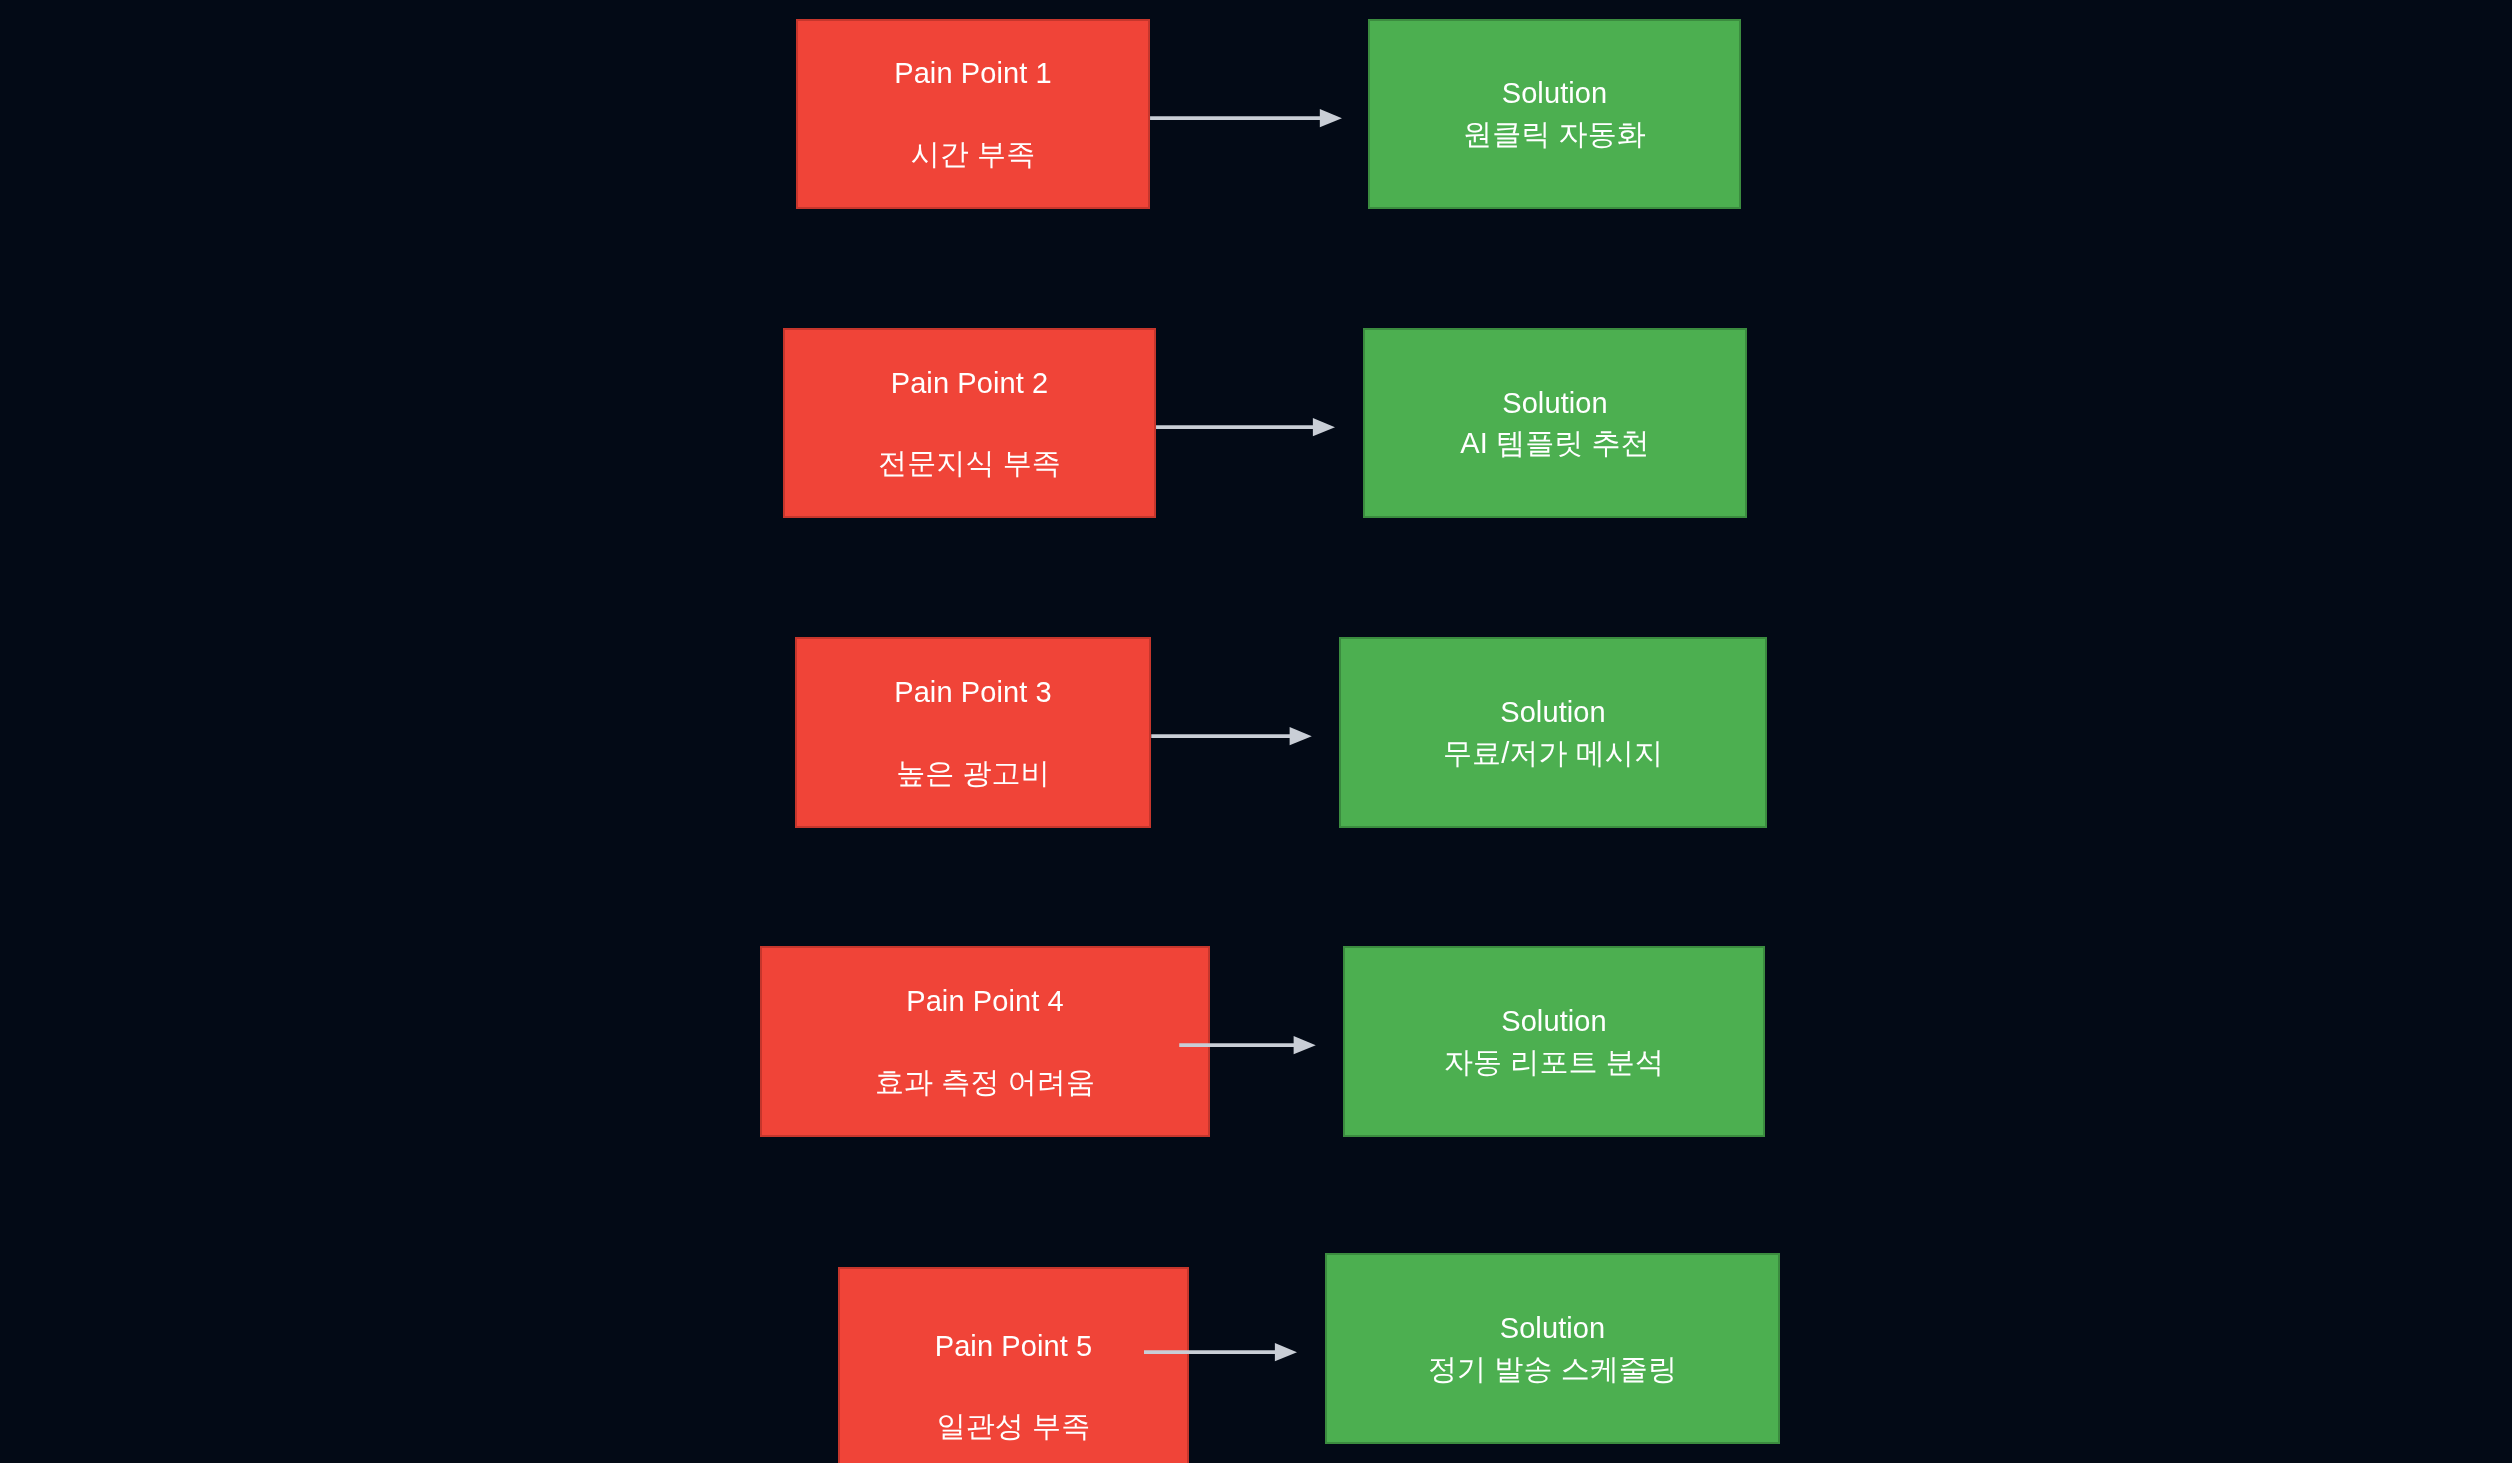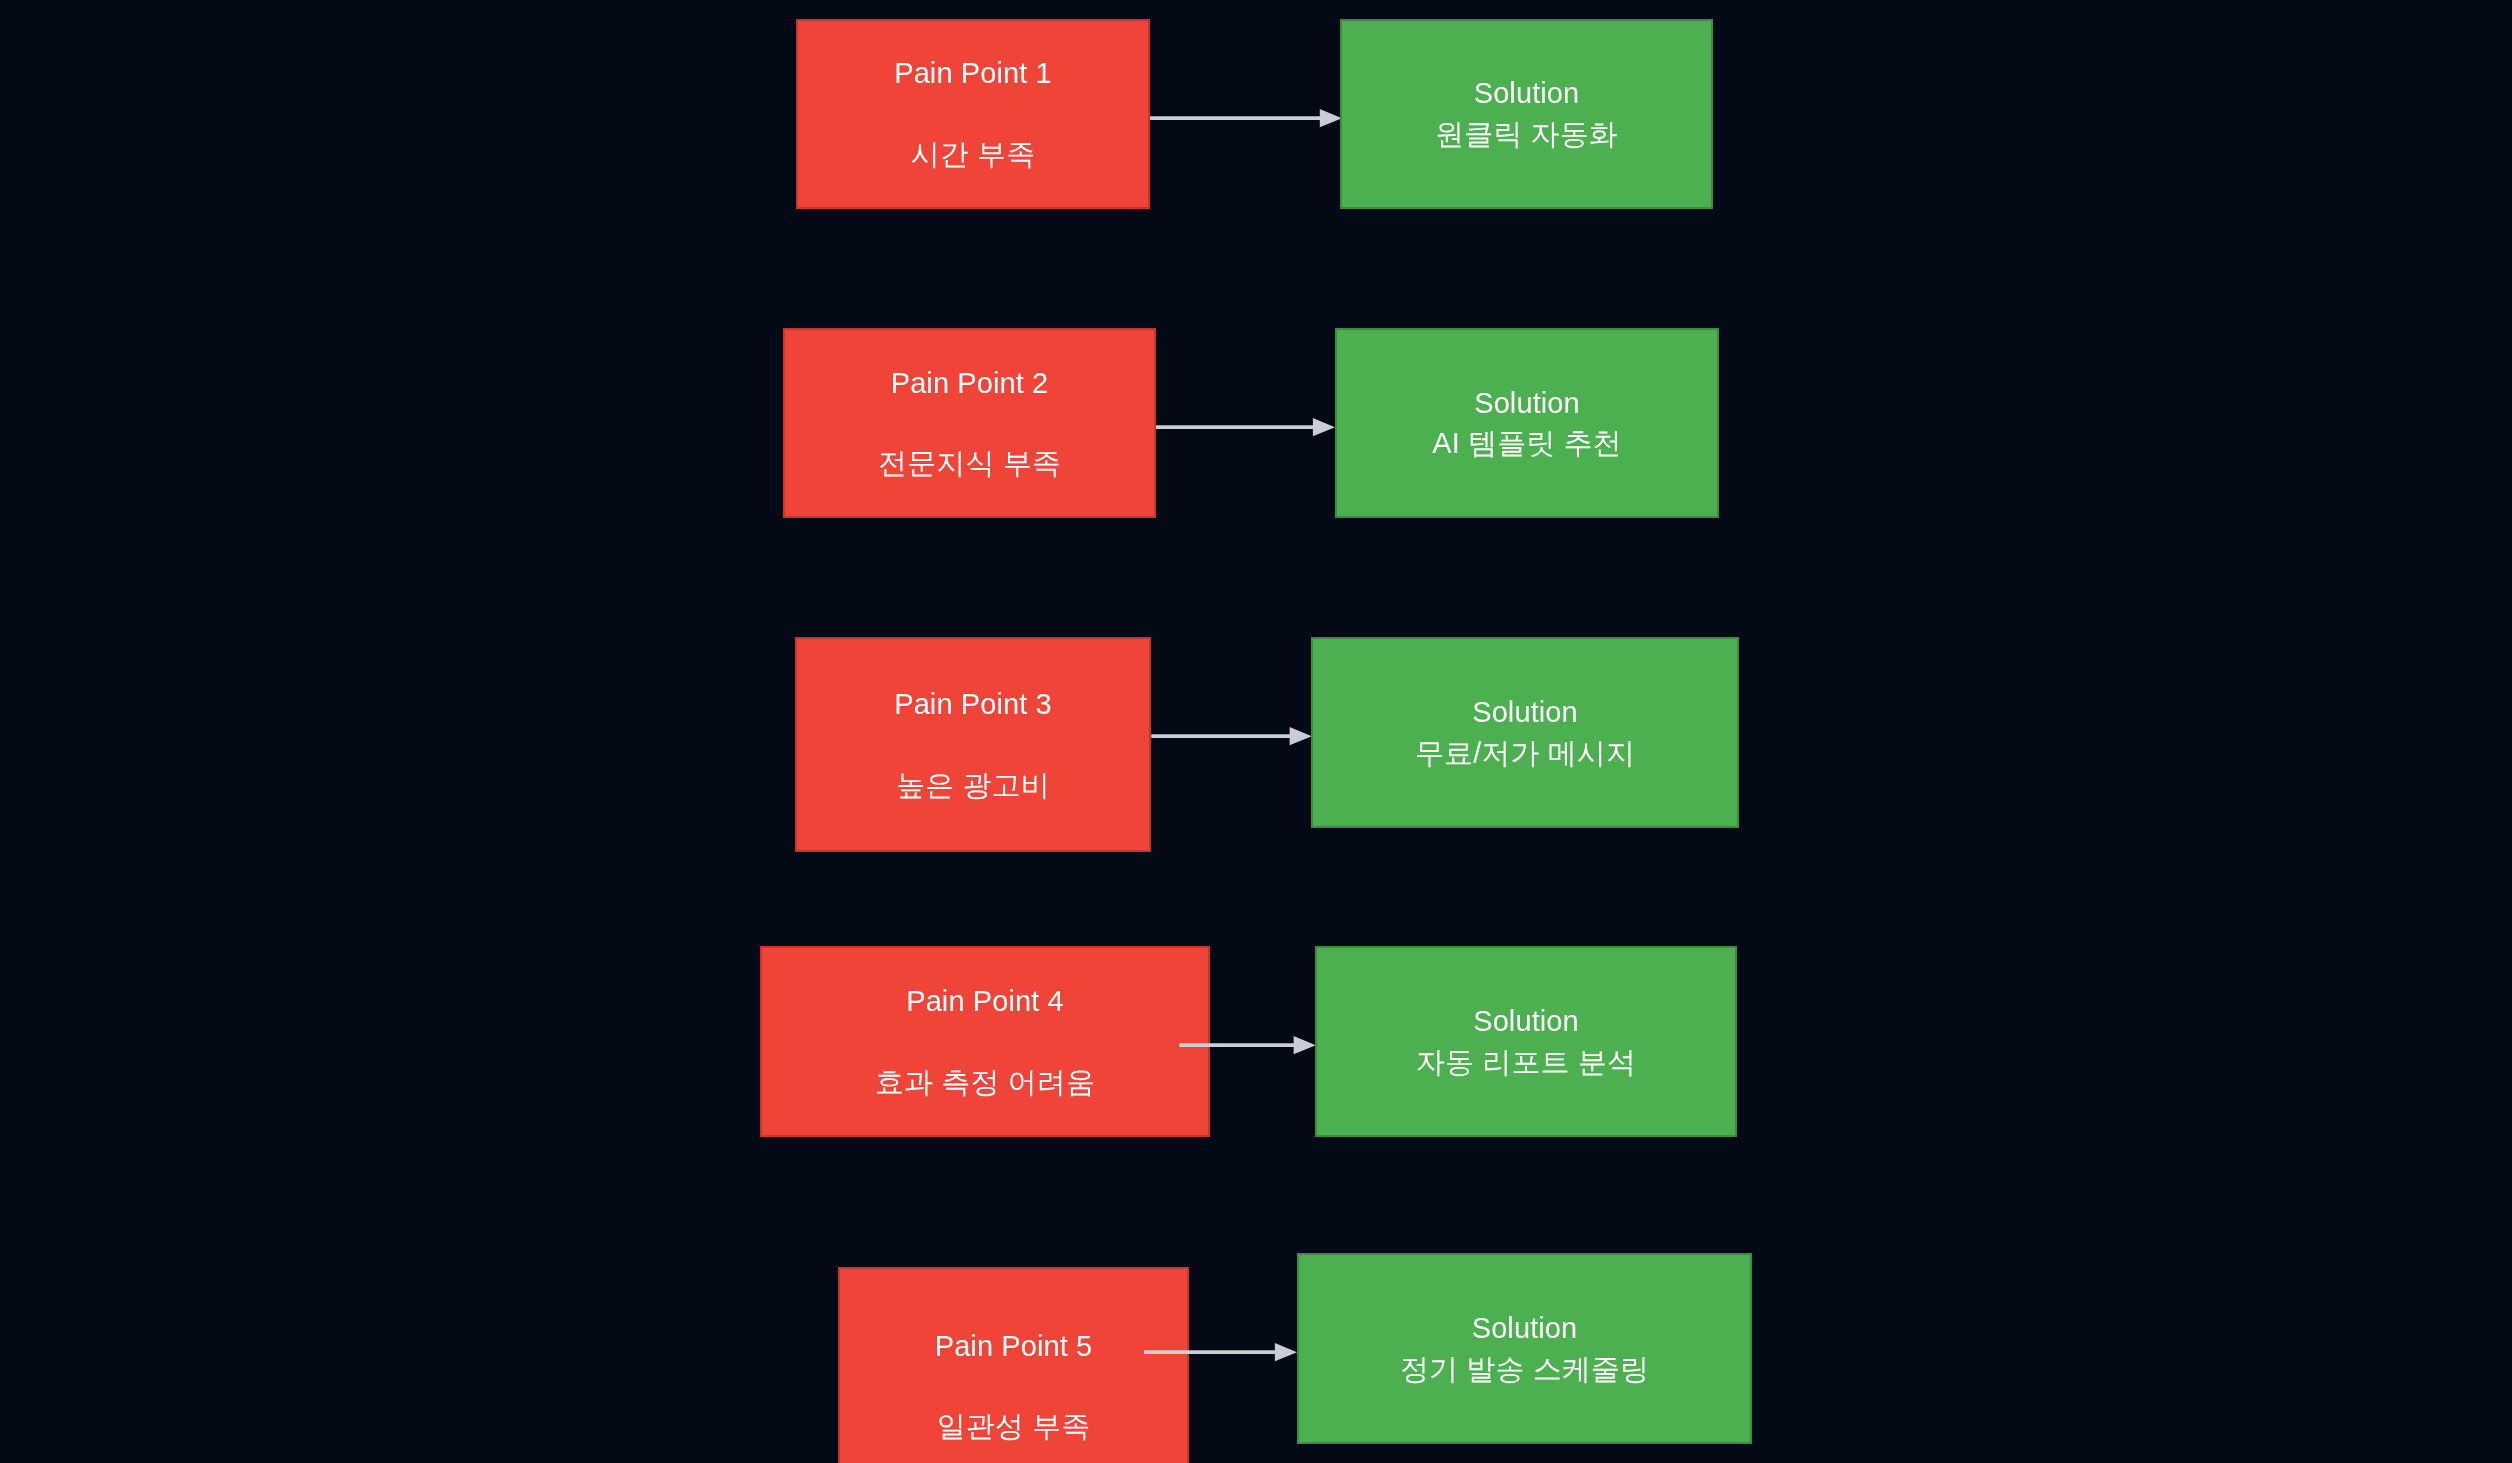--- a/index.html
+++ b/index.html
@@ -37,20 +37,21 @@
   .node .l1 { display: block; }
   .node .l2 { display: block; }
   .node.pain {
     background: #f04438;
     border: 2.8px solid #c6362c;
     gap: 40px;
   }
   .node.solution {
     background: #4caf50;
     border: 2.8px solid #3b8c3f;
+    margin-left: 28px;
   }
   .edge {
     position: absolute;
     height: 20.3px;
     display: block;
   }
   .edge svg { display: block; overflow: visible; }
 </style>
 </head>
 <body>
@@ -85,21 +86,21 @@
         <polygon points="170,1 194,11 170,21" fill="#c9ced6"></polygon>
       </svg>
     </div>
     <div class="node solution" style="left:1335px; top:0px; width:384px; height:190px;">
       <span class="l1">Solution</span>
       <span class="l2">AI 템플릿 추천</span>
     </div>
   </div>
 
   <div class="row" style="top:637px;">
-    <div class="node pain" style="left:795px; top:0px; width:356px; height:215px;">
+    <div class="node pain" style="left:795px; top:0px; width:356px; height:191px;">
       <span class="l1">Pain Point 3</span>
       <span class="l2">높은 광고비</span>
     </div>
     <div class="edge" style="left:1151px; top:89px; width:161px;">
       <svg width="161" height="20.3" viewBox="0 0 174 22">
         <line x1="0" y1="11" x2="152" y2="11" stroke="#c9ced6" stroke-width="4"></line>
         <polygon points="150,1 174,11 150,21" fill="#c9ced6"></polygon>
       </svg>
     </div>
     <div class="node solution" style="left:1311px; top:0px; width:428px; height:191px;">

